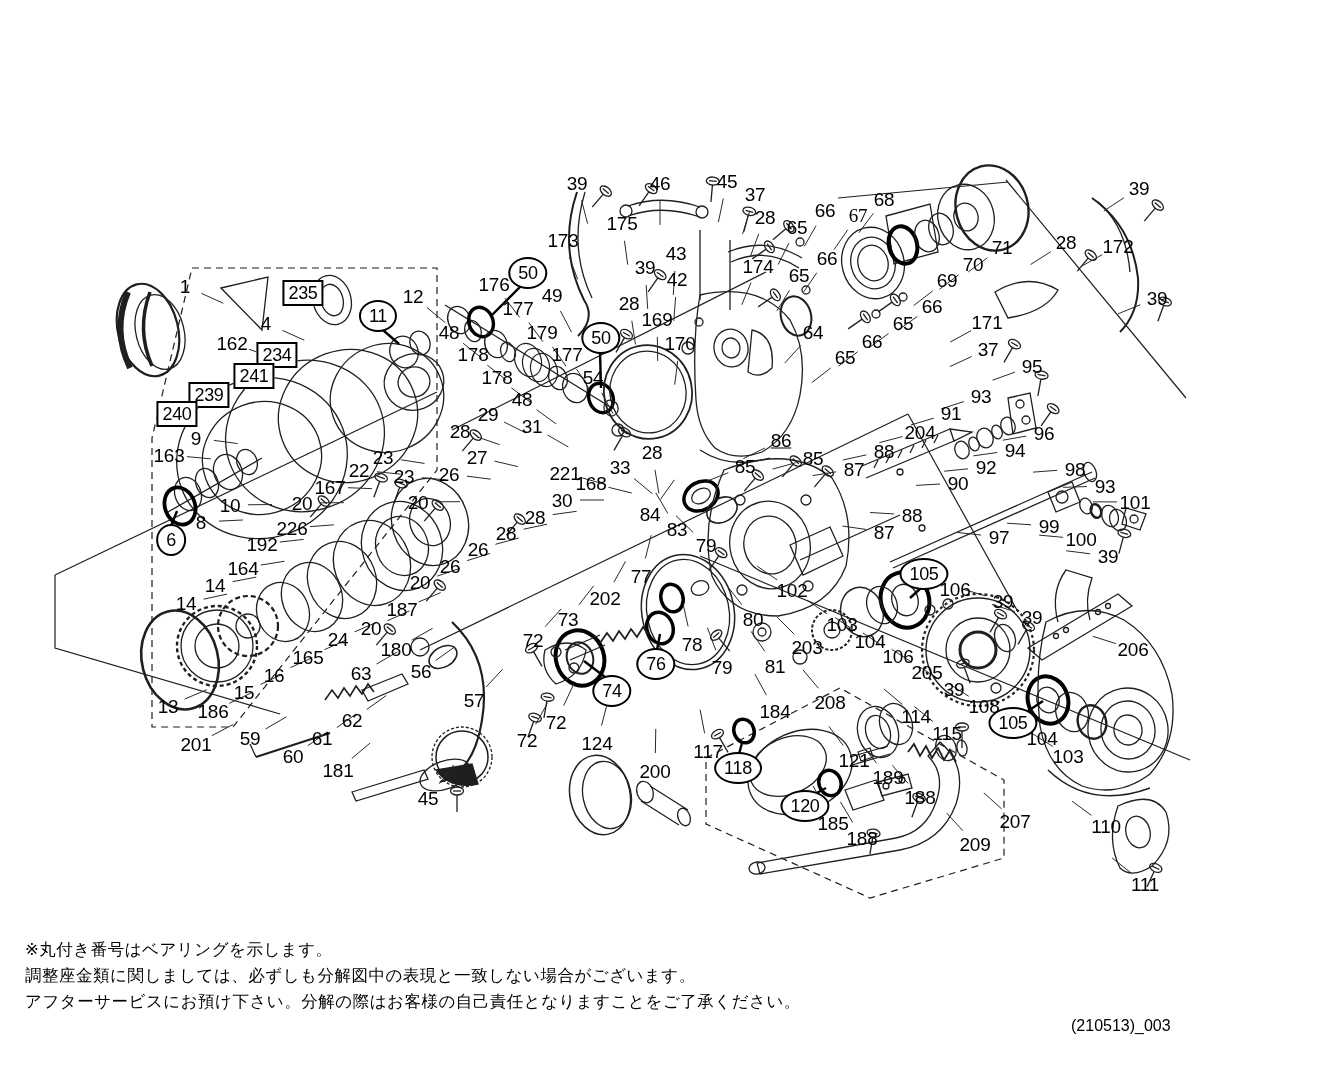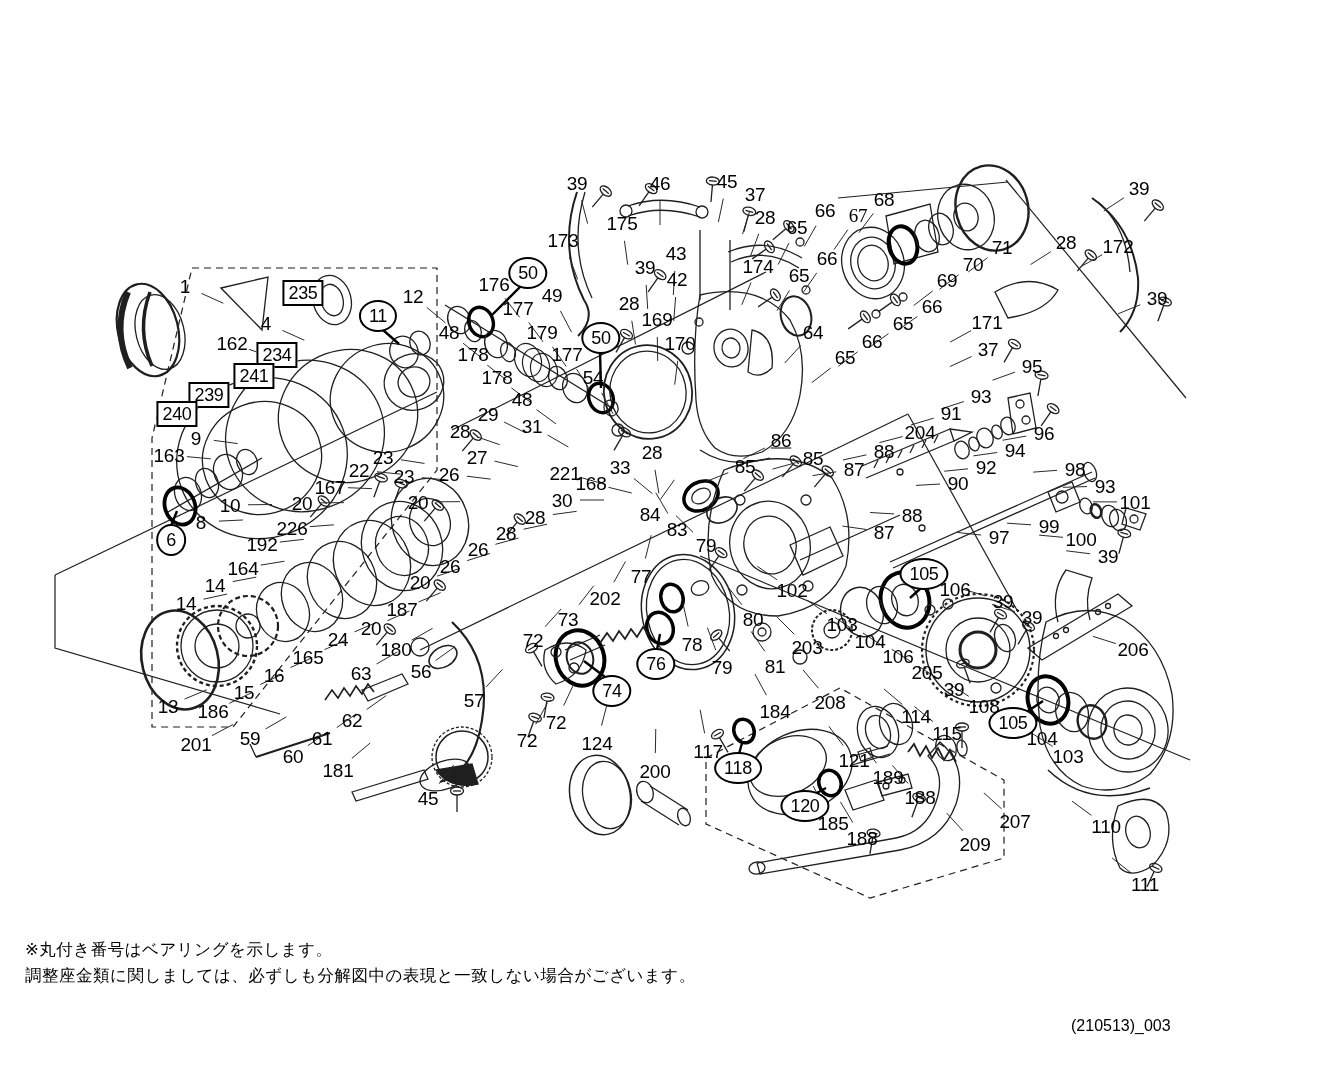--- a/index.html
+++ b/index.html
@@ -695,16 +695,17 @@
       <div class="lbl" style="left: 862px; top: 838px;">188</div>
       <div class="lbl" style="left: 975px; top: 844px;">209</div>
       <div class="lbl" style="left: 1015px; top: 821px;">207</div>
       <div class="lbl" style="left: 1106px; top: 826px;">110</div>
       <div class="lbl" style="left: 1145px; top: 884px;">111</div>
     </div>
 
   <div class="footnotes">
       <div class="note">※丸付き番号はベアリングを示します。</div>
       <div class="note">調整座金類に関しましては、必ずしも分解図中の表現と一致しない場合がございます。</div>
+      <div class="note">アフターサービスにお預け下さい。分解の際はお客様の自己責任となりますことをご了承ください。</div>
     </div>
 
   <div class="docnum">(210513)_003</div>
 </div>
 
 </body></html>

